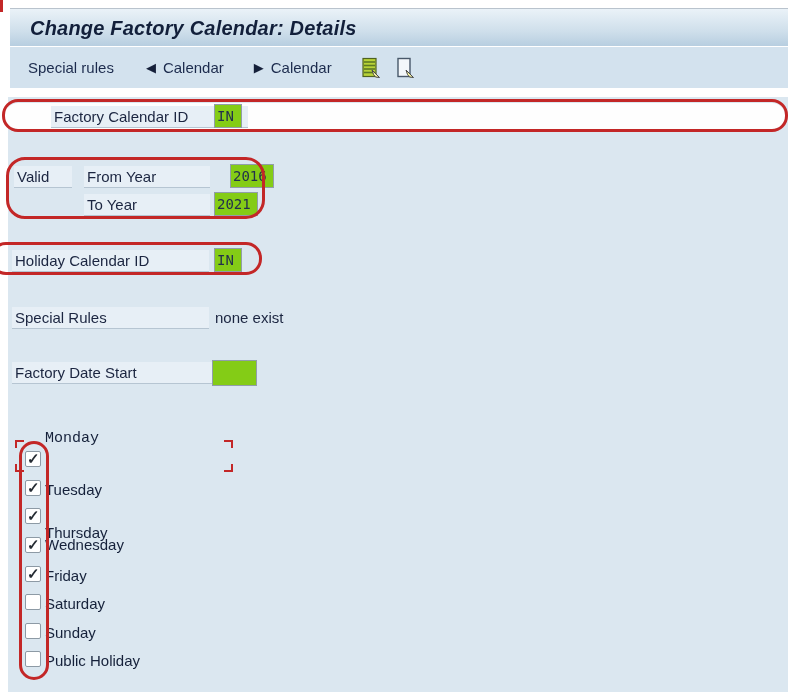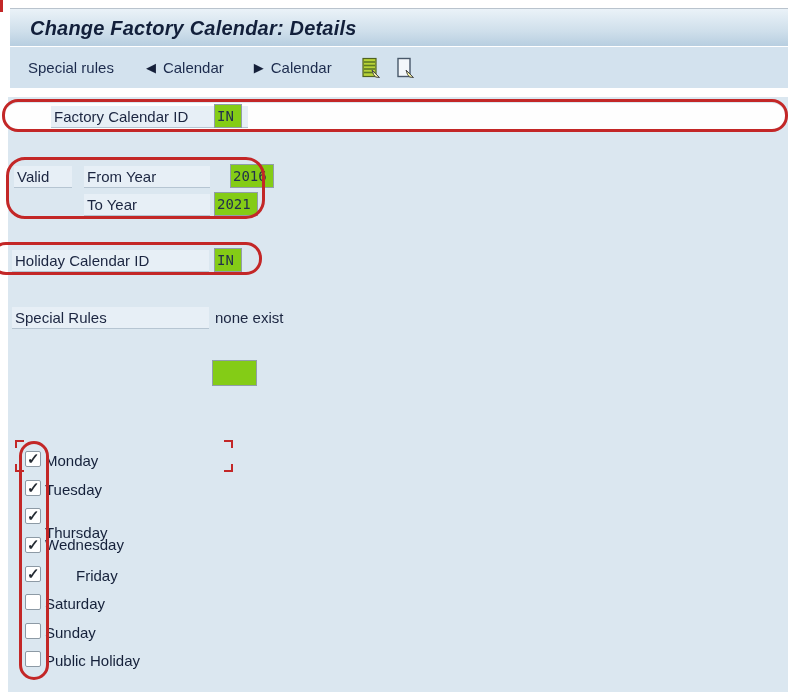--- a/index.html
+++ b/index.html
@@ -141,37 +141,38 @@
   <input class="box-input" style="left: 214px; top: 192px; width: 44px; height: 24px;" value="2021">
   <div class="ann" style="left:6px; top:157px; width:259px; height:62px; border-radius:19px;"></div>
 
   <div class="fld-label" style="left:12px; top:250px; width:197px;">Holiday Calendar ID</div>
   <input class="box-input" style="left: 214px; top: 248px; width: 28px; height: 24px;" value="IN">
   <div class="ann" style="left:-10px; top:242px; width:272px; height:33px; border-radius:16px;"></div>
 
   <div class="fld-label" style="left:12px; top:307px; width:197px;">Special Rules</div>
   <div class="plain-val" style="left:215px; top:309px;">none exist</div>
 
+  <div class="fld-label" style="left:12px; top:362px; width:200px;">Factory Date Start</div>
   <input class="box-input" style="left: 212px; top: 360px; width: 45px; height: 26px;" value="">
 
 
   <span class="checkbox checked" style="left:25px; top:451px;"></span>
-  <span class="day-label" style="left:45px; top:452px;">Monday</span>
+  <span class="day-label" style="left:45px; top:430px;font-family:Liberation Mono, monospace;">Monday</span>
 
   <span class="checkbox checked" style="left:25px; top:480px;"></span>
   <span class="day-label" style="left:45px; top:481px;">Tuesday</span>
 
   <span class="checkbox checked" style="left:25px; top:508px;"></span>
   <span class="day-label" style="left:45px; top:508px;margin-top:28px;">Wednesday</span>
 
   <span class="checkbox checked" style="left:25px; top:537px;"></span>
   <span class="day-label" style="left:45px; top:524px;">Thursday</span>
 
   <span class="checkbox checked" style="left:25px; top:566px;"></span>
-  <span class="day-label" style="left:45px; top:567px;margin-left:31px;">Friday</span>
+  <span class="day-label" style="left:45px; top:567px;">Friday</span>
 
   <span class="checkbox" style="left:25px; top:594px;"></span>
   <span class="day-label" style="left:45px; top:595px;">Saturday</span>
 
   <span class="checkbox" style="left:25px; top:623px;"></span>
   <span class="day-label" style="left:45px; top:624px;">Sunday</span>
 
   <span class="checkbox" style="left:25px; top:651px;"></span>
   <span class="day-label" style="left:45px; top:652px;">Public Holiday</span>
 

